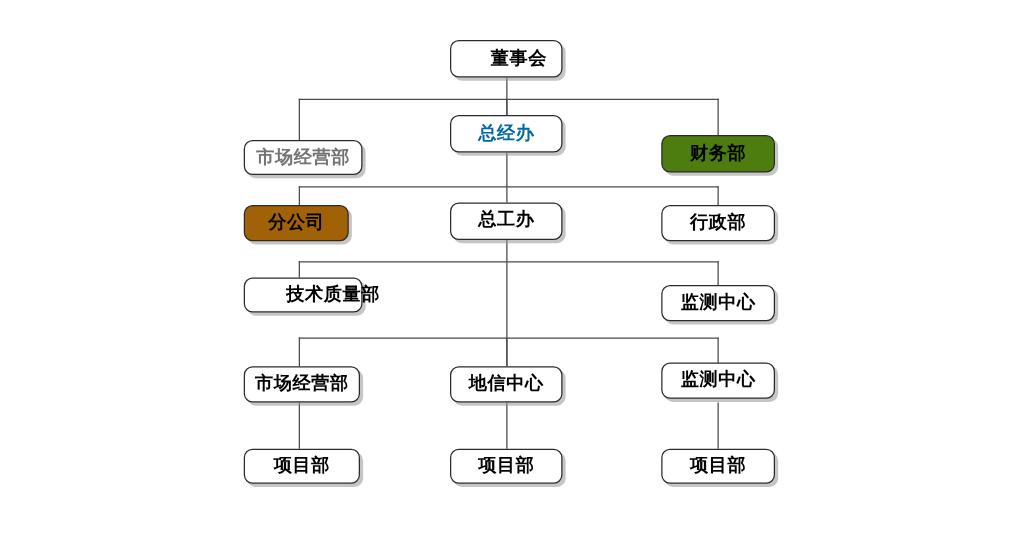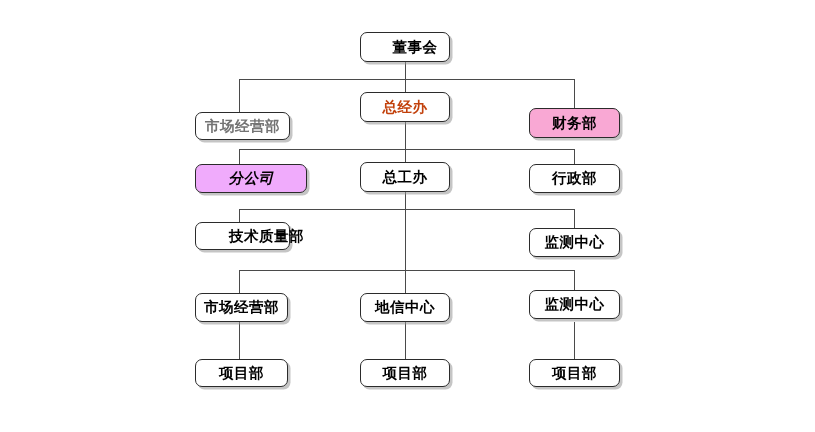--- a/index.html
+++ b/index.html
@@ -72,30 +72,30 @@
       <div class="conn v" style="left: 574px; top: 322px; height: 37px; background: rgb(74, 74, 74);"></div>
     </div>
   <div id="node-layer">
       <div class="node" style="left: 360px; top: 32px; width: 90px; height: 30px; border-color: rgb(43, 43, 43); background: rgb(255, 255, 255); padding-left: 20px;">
         <span class="node-label" style="color: rgb(0, 0, 0);">董事会</span>
       </div>
       <div class="node" style="left: 195px; top: 112px; width: 95px; height: 28px; border-color: rgb(43, 43, 43); background: rgb(255, 255, 255);">
         <span class="node-label" style="color: #737373;">市场经营部</span>
       </div>
       <div class="node" style="left: 360px; top: 92px; width: 90px; height: 30px; border-color: rgb(43, 43, 43); background: rgb(255, 255, 255);">
-        <span class="node-label" style="color: #c2410c;">总经办</span>
+        <span class="node-label" style="color: #0369a1;">总经办</span>
       </div>
-      <div class="node" style="left: 529px; top: 108px; width: 91px; height: 30px; border-color: rgb(43, 43, 43); background: #f9a8d4;">
+      <div class="node" style="left: 529px; top: 108px; width: 91px; height: 30px; border-color: rgb(43, 43, 43); background: #4d7c0f;">
         <span class="node-label" style="color: rgb(0, 0, 0);">财务部</span>
       </div>
-      <div class="node" style="left: 195px; top: 164px; width: 112px; height: 29px; border-color: rgb(43, 43, 43); background: #f0abfc; font-style: italic;">
+      <div class="node" style="left: 195px; top: 164px; width: 84px; height: 29px; border-color: rgb(43, 43, 43); background: #a16207;">
         <span class="node-label" style="color: rgb(0, 0, 0);">分公司</span>
       </div>
       <div class="node" style="left: 360px; top: 162px; width: 90px; height: 30px; border-color: rgb(43, 43, 43); background: rgb(255, 255, 255);">
-        <span class="node-label" style="color: rgb(0, 0, 0);">总工办</span>
+        <span class="node-label" style="color: rgb(0, 0, 0); font-family: Liberation Mono, monospace;">总工办</span>
       </div>
       <div class="node" style="left: 529px; top: 164px; width: 91px; height: 29px; border-color: rgb(43, 43, 43); background: rgb(255, 255, 255);">
         <span class="node-label" style="color: rgb(0, 0, 0);">行政部</span>
       </div>
       <div class="node" style="left: 195px; top: 222px; width: 95px; height: 28px; border-color: rgb(43, 43, 43); background: rgb(255, 255, 255); padding-left: 48px;">
         <span class="node-label" style="color: rgb(0, 0, 0);">技术质量部</span>
       </div>
       <div class="node" style="left: 529px; top: 228px; width: 91px; height: 29px; border-color: rgb(43, 43, 43); background: rgb(255, 255, 255);">
         <span class="node-label" style="color: rgb(0, 0, 0);">监测中心</span>
       </div>

